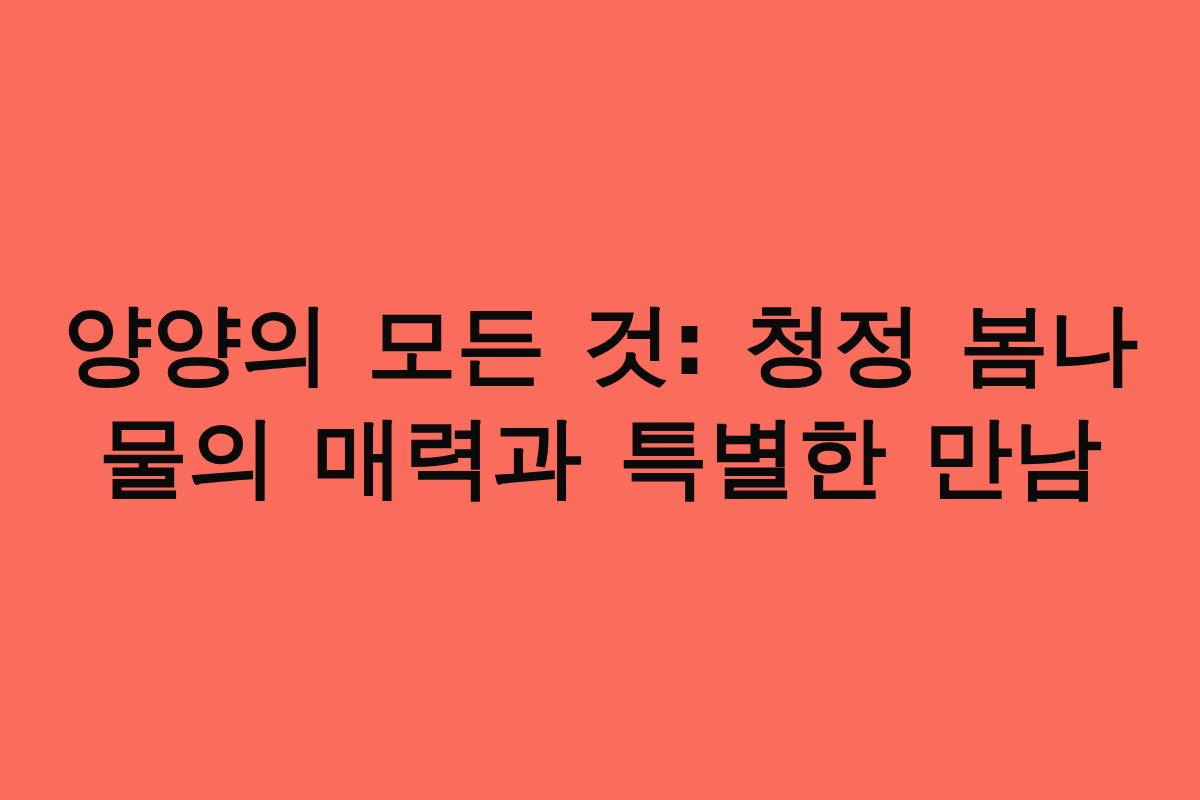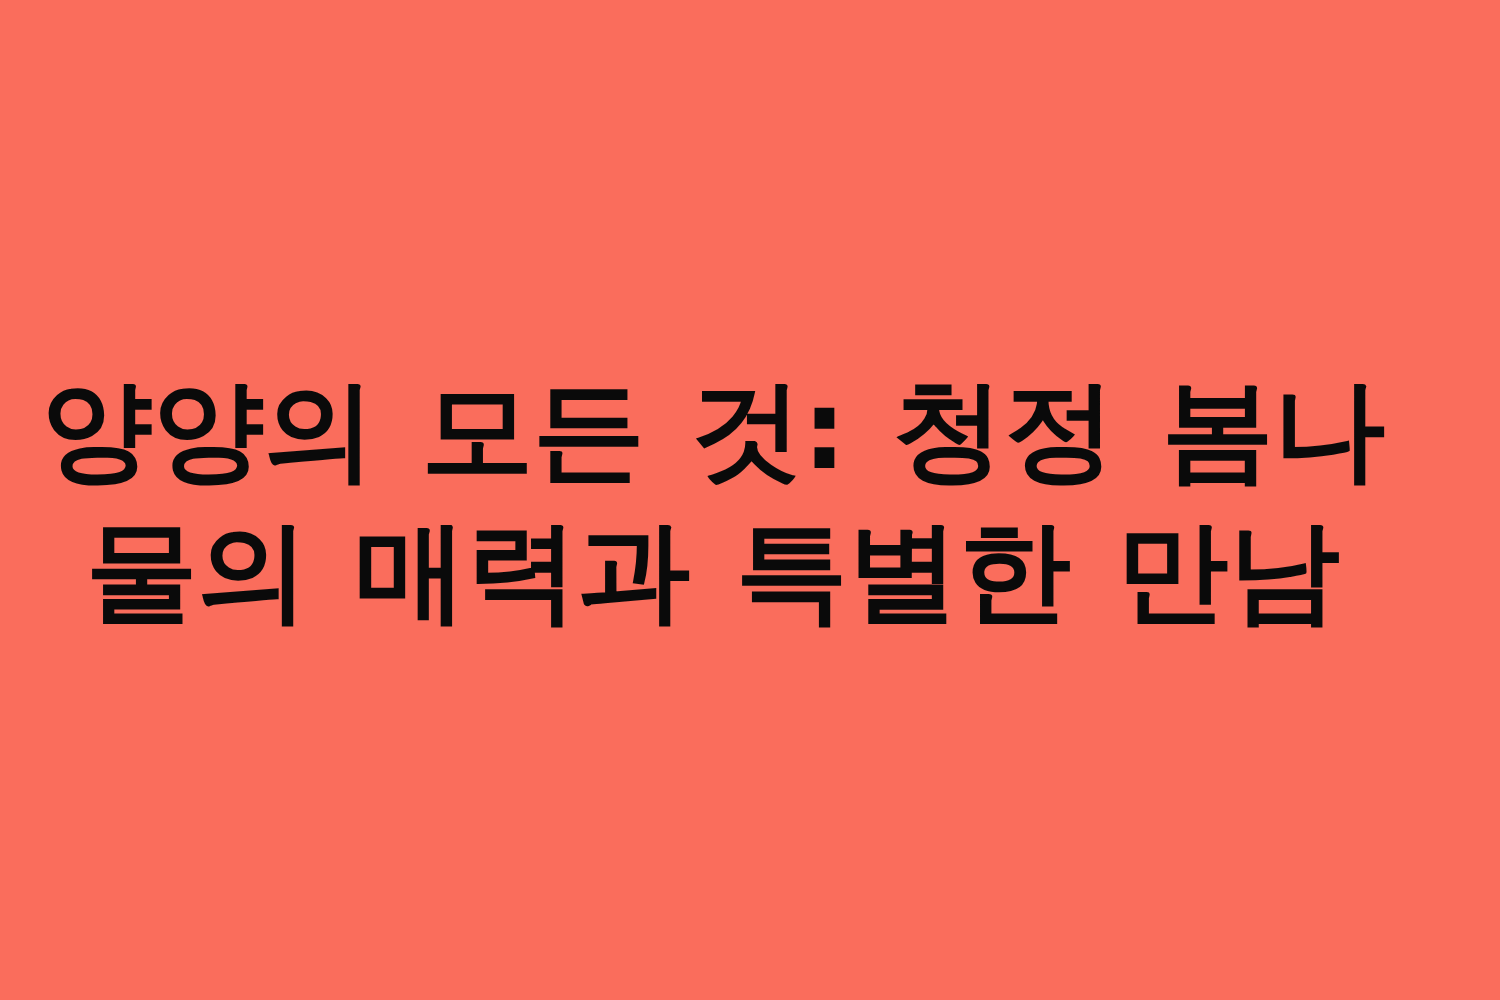--- a/index.html
+++ b/index.html
@@ -15,20 +15,21 @@
     font-family: "DejaVu Sans", "Liberation Sans", sans-serif;
   }
 
   .card {
     position: relative;
     box-sizing: border-box;
     width: 1200px;
     height: 800px;
     display: flex;
     align-items: center;
+    justify-content: center;
     background-color: #FA6D5C;
   }
 
   .headline-wrap {
     width: 1140px;
     display: flex;
     align-items: center;
     justify-content: center;
     text-align: center;
   }

